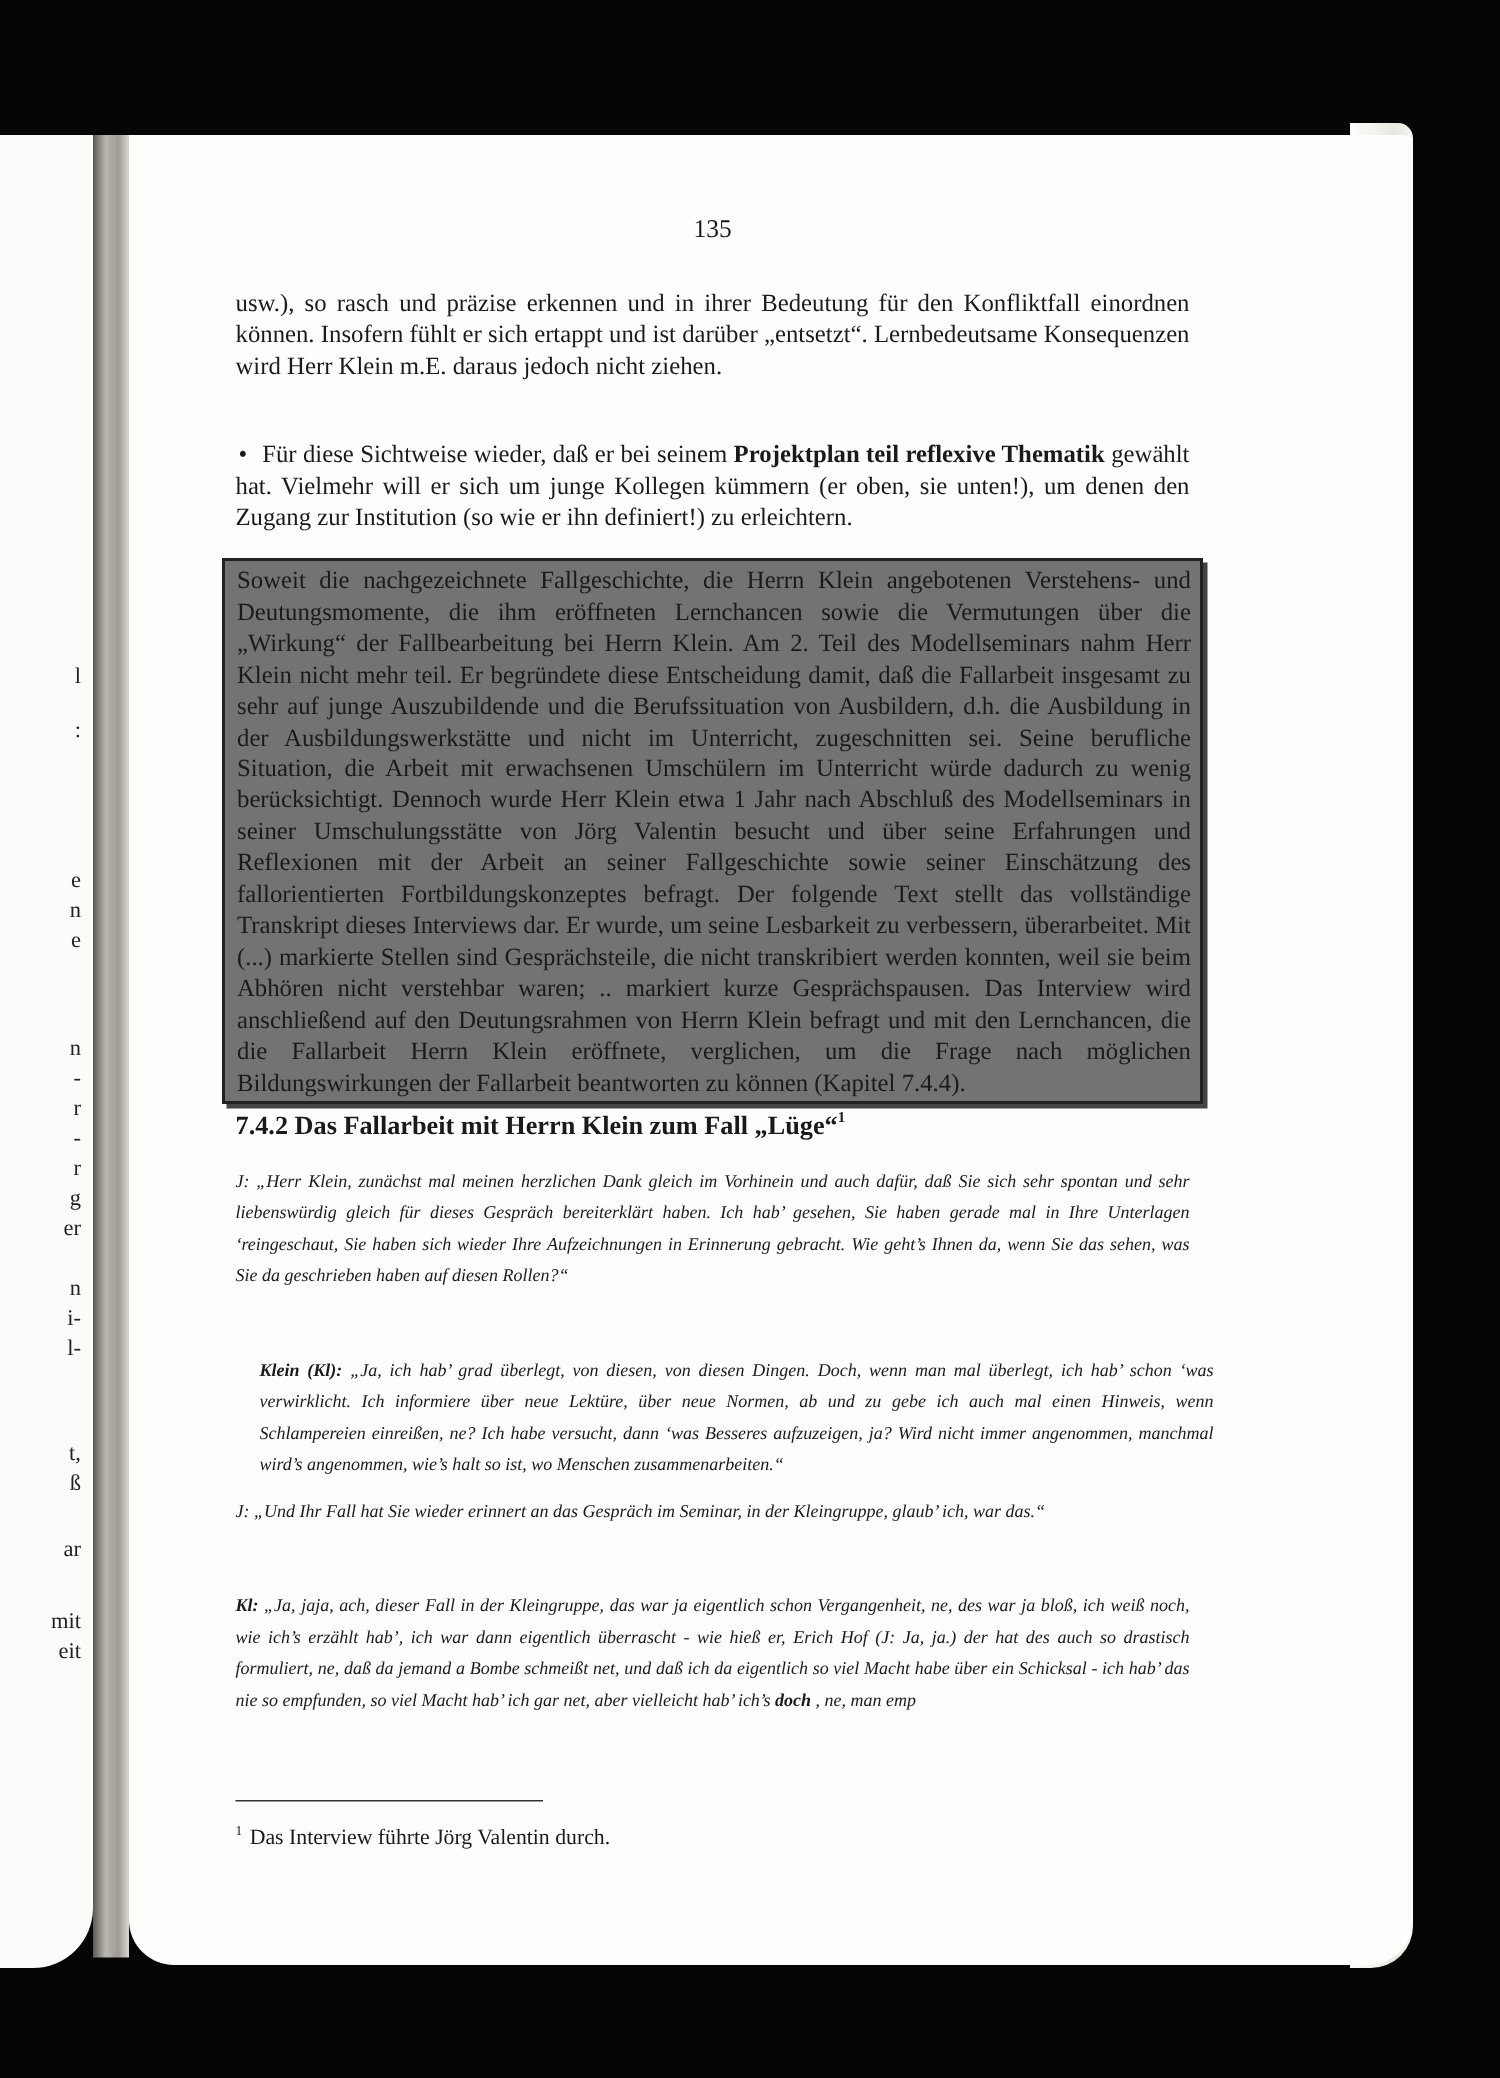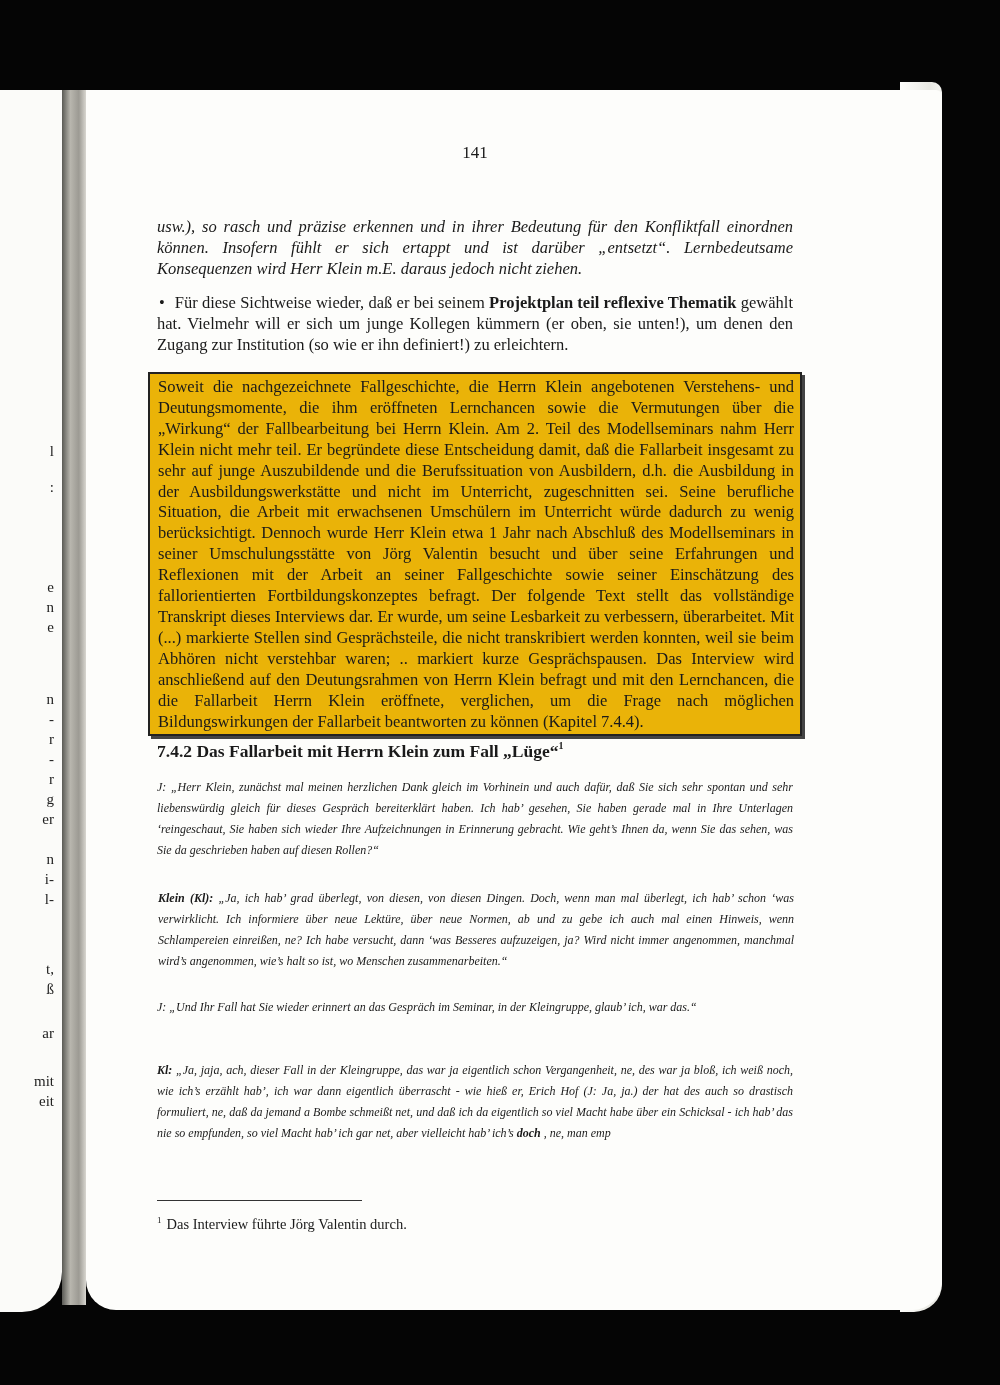--- a/index.html
+++ b/index.html
@@ -39,32 +39,32 @@
     }
     .content {
       position: absolute; left: 157px; top: 0; width: 636px;
       font-size: 16.5px; line-height: 21px;
     }
     .page-number {
       position: absolute; left: 0; top: 142px; width: 636px;
       text-align: center; font-size: 17px;
     }
     .para { position: absolute; left: 0; width: 636px; text-align: justify; }
-    .p1 { top: 216px; font-style: italic; }
+    .p1 { top: 191px; }
     .p2 { top: 292px; }
     .bullet-dot { margin-right: 10px; margin-left: 2px; }
     b { font-weight: bold; }
     .boxed {
       position: absolute; left: -9px; top: 372px; width: 636px;
       border: 2px solid #222;
       box-shadow: 3px 3px 0 #444;
       padding: 3px 6px 2px 8px;
       line-height: 20.9px;
       text-align: justify;
-      background: #eab308;
+      background: #737373;
     }
     .heading {
       position: absolute; left: 0; top: 735px;
       font-weight: bold; font-size: 17.5px;
     }
     .heading sup { font-size: 10px; vertical-align: 8px; }
     .interview {
       position: absolute; left: 0; width: 636px;
       font-style: italic; text-align: justify; font-size: 12px; line-height: 21px;
     }
@@ -107,39 +107,39 @@
       <span style="top: 910px; right: 6px; margin-top: 24px;">ar</span>
       <span style="top: 982px; right: 6px; text-align: right;">mit</span>
       <span style="top: 1002px; right: 6px;">eit</span>
     </div>
 </div>
 <div class="gutter"></div>
 <div class="page-edge"></div>
 <div class="right-page"></div>
 
 <div class="content">
-  <div class="page-number">141</div>
+  <div class="page-number">135</div>
 
   <p class="para p1" style="margin:0">usw.), so rasch und präzise erkennen und in ihrer Bedeutung für den Konfliktfall einordnen können. Insofern fühlt er sich ertappt und ist darüber „entsetzt“. Lernbedeutsame Konsequenzen wird Herr Klein m.E. daraus jedoch nicht ziehen.</p>
 
   <p class="para p2" style="margin:0">
     <span class="bullet-dot">•</span><span>Für diese Sichtweise wieder, daß er bei seinem </span><b>Projektplan teil reflexive Thematik</b><span> gewählt hat. Vielmehr will er sich um junge Kollegen kümmern (er oben, sie unten!), um denen den Zugang zur Institution (so wie er ihn definiert!) zu erleichtern.</span>
   </p>
 
   <div class="boxed">Soweit die nachgezeichnete Fallgeschichte, die Herrn Klein angebotenen Verstehens- und Deutungsmomente, die ihm eröffneten Lernchancen sowie die Vermutungen über die „Wirkung“ der Fallbearbeitung bei Herrn Klein. Am 2. Teil des Modellseminars nahm Herr Klein nicht mehr teil. Er begründete diese Entscheidung damit, daß die Fallarbeit insgesamt zu sehr auf junge Auszubildende und die Berufssituation von Ausbildern, d.h. die Ausbildung in der Ausbildungswerkstätte und nicht im Unterricht, zugeschnitten sei. Seine berufliche Situation, die Arbeit mit erwachsenen Umschülern im Unterricht würde dadurch zu wenig berücksichtigt. Dennoch wurde Herr Klein etwa 1 Jahr nach Abschluß des Modellseminars in seiner Umschulungsstätte von Jörg Valentin besucht und über seine Erfahrungen und Reflexionen mit der Arbeit an seiner Fallgeschichte sowie seiner Einschätzung des fallorientierten Fortbildungskonzeptes befragt. Der folgende Text stellt das vollständige Transkript dieses Interviews dar. Er wurde, um seine Lesbarkeit zu verbessern, überarbeitet. Mit (...) markierte Stellen sind Gesprächsteile, die nicht transkribiert werden konnten, weil sie beim Abhören nicht verstehbar waren; .. markiert kurze Gesprächspausen. Das Interview wird anschließend auf den Deutungsrahmen von Herrn Klein befragt und mit den Lernchancen, die die Fallarbeit Herrn Klein eröffnete, verglichen, um die Frage nach möglichen Bildungswirkungen der Fallarbeit beantworten zu können (Kapitel 7.4.4).</div>
 
   <div class="heading">
     <span>7.4.2 Das Fallarbeit mit Herrn Klein zum Fall „Lüge“</span><sup>1</sup>
   </div>
 
   <p class="interview i1" style="margin:0">
     <span class="speaker">J:</span><span> „Herr Klein, zunächst mal meinen herzlichen Dank gleich im Vorhinein und auch dafür, daß Sie sich sehr spontan und sehr liebenswürdig gleich für dieses Gespräch bereiterklärt haben. Ich hab’ gesehen, Sie haben gerade mal in Ihre Unterlagen ‘reingeschaut, Sie haben sich wieder Ihre Aufzeichnungen in Erinnerung gebracht. Wie geht’s Ihnen da, wenn Sie das sehen, was Sie da geschrieben haben auf diesen Rollen?“</span>
   </p>
 
-  <p class="interview i2" style="margin:1px">
+  <p class="interview i2" style="margin:16px">
     <span class="speaker-bold">Klein (Kl):</span><span> „Ja, ich hab’ grad überlegt, von diesen, von diesen Dingen. Doch, wenn man mal überlegt, ich hab’ schon ‘was verwirklicht. Ich informiere über neue Lektüre, über neue Normen, ab und zu gebe ich auch mal einen Hinweis, wenn Schlampereien einreißen, ne? Ich habe versucht, dann ‘was Besseres aufzuzeigen, ja? Wird nicht immer angenommen, manchmal wird’s angenommen, wie’s halt so ist, wo Menschen zusammenarbeiten.“</span>
   </p>
 
   <p class="interview i3" style="margin:0">
     <span class="speaker">J:</span><span> „Und Ihr Fall hat Sie wieder erinnert an das Gespräch im Seminar, in der Kleingruppe, glaub’ ich, war das.“</span>
   </p>
 
   <p class="interview i4" style="margin:0">
     <span class="speaker-bold">Kl:</span><span> „Ja, jaja, ach, dieser Fall in der Kleingruppe, das war ja eigentlich schon Vergangenheit, ne, des war ja bloß, ich weiß noch, wie ich’s erzählt hab’, ich war dann eigentlich überrascht - wie hieß er, Erich Hof (J: Ja, ja.) der hat des auch so drastisch formuliert, ne, daß da jemand a Bombe schmeißt net, und daß ich da eigentlich so viel Macht habe über ein Schicksal - ich hab’ das nie so empfunden, so viel Macht hab’ ich gar net, aber vielleicht hab’ ich’s </span><b>doch</b><span> , ne, man emp</span>
   </p>

